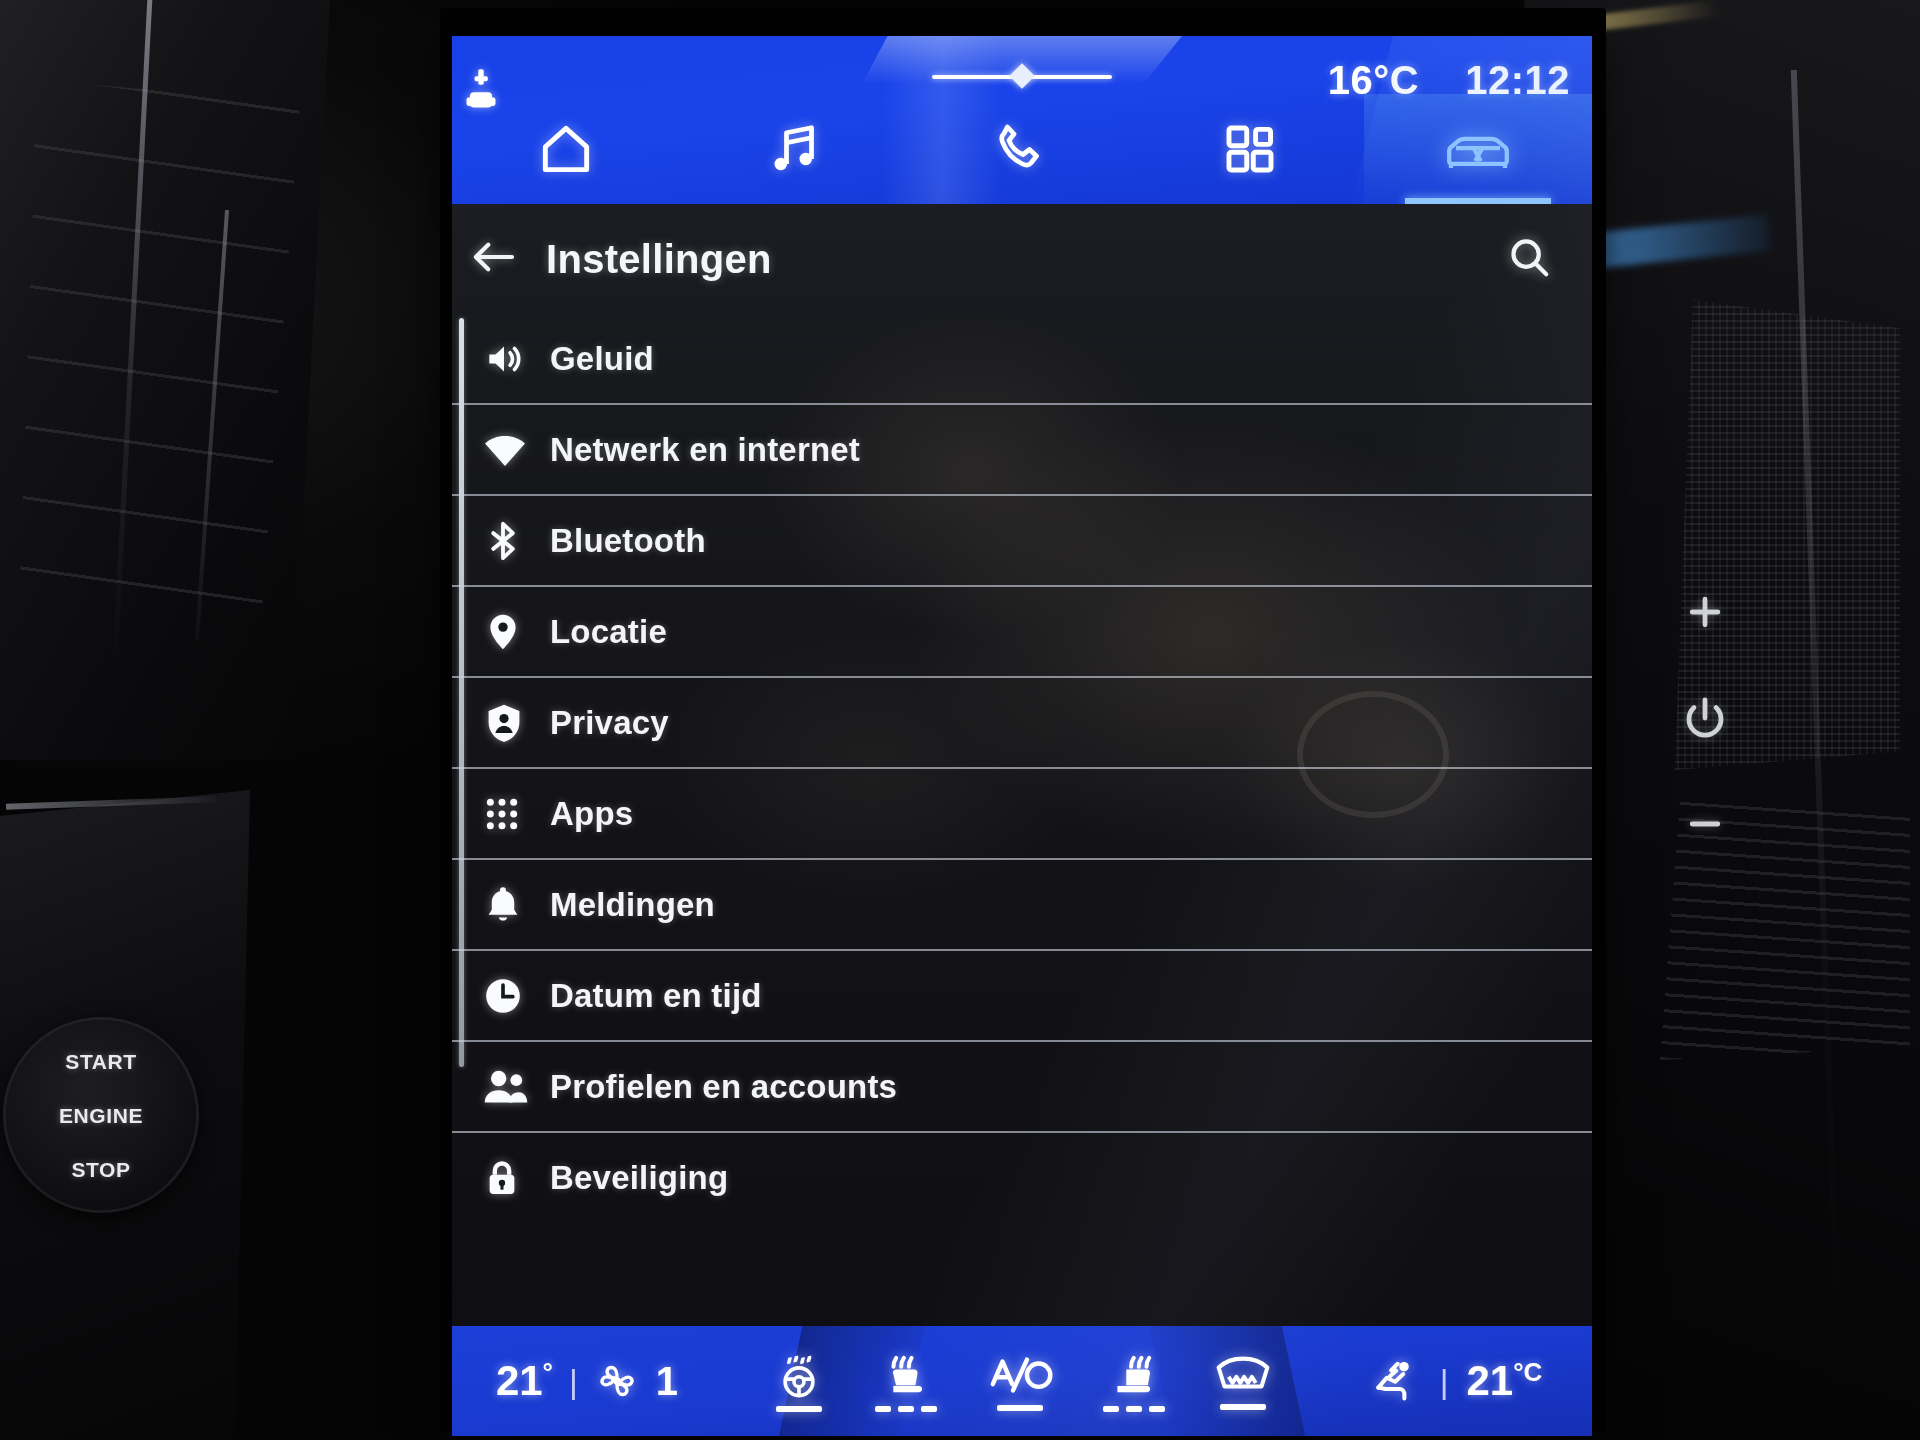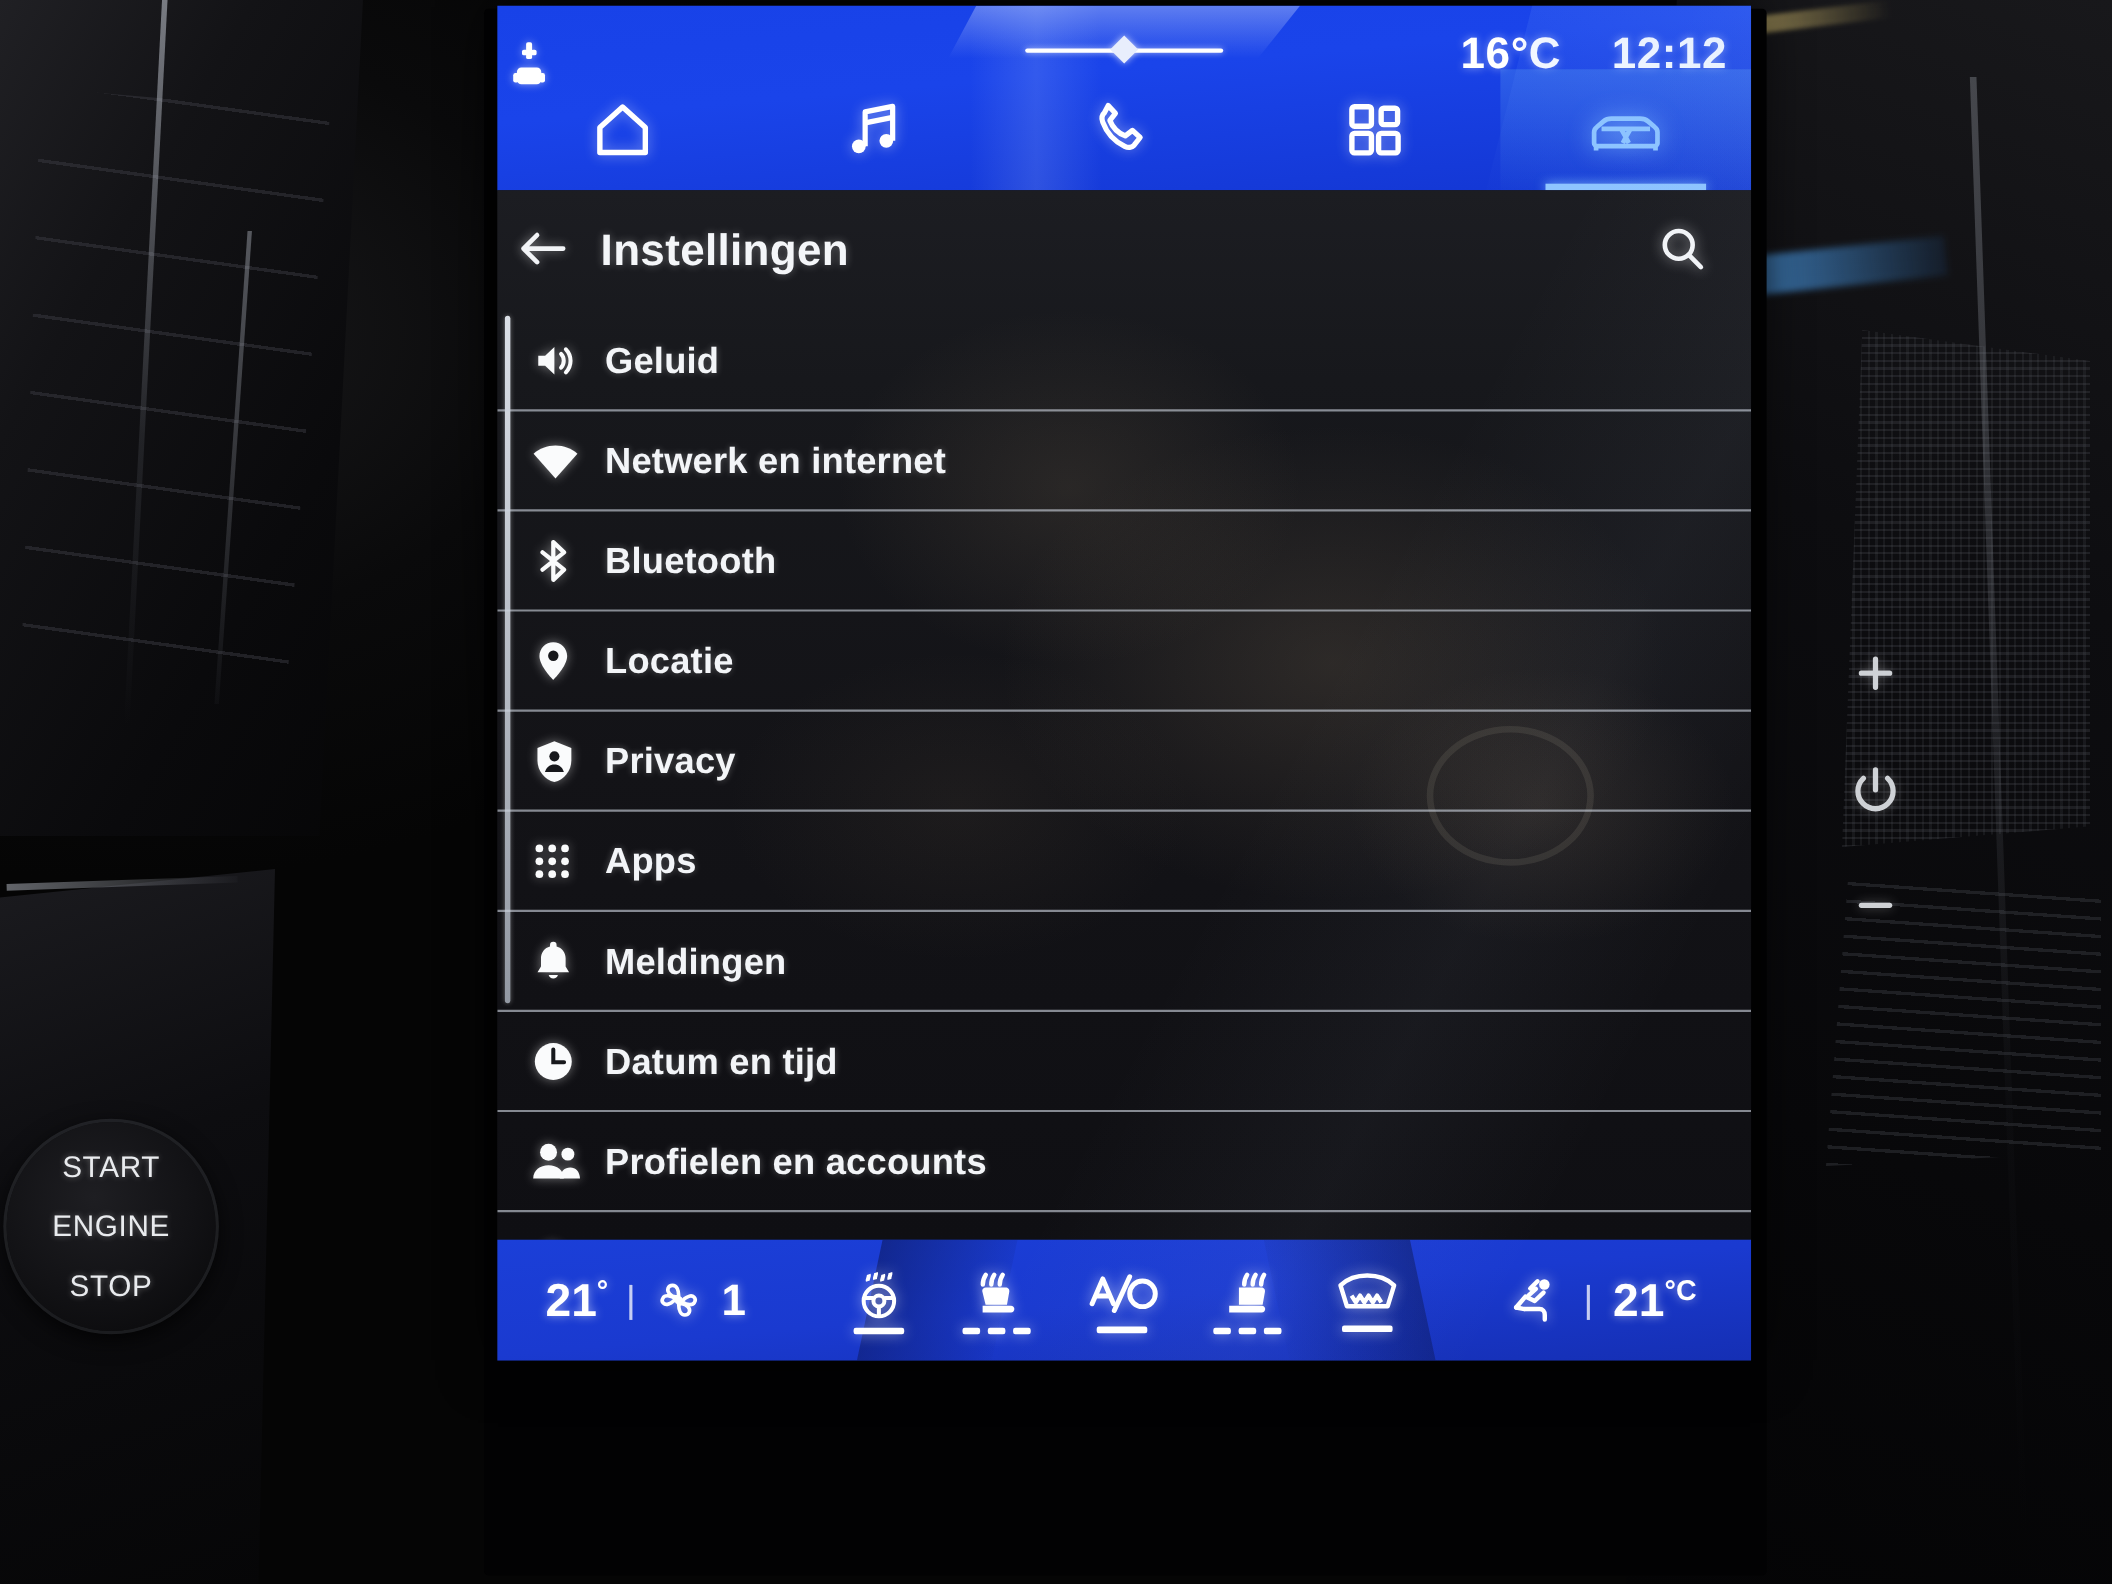--- a/index.html
+++ b/index.html
@@ -32,21 +32,21 @@
     background:linear-gradient(160deg,#1b1b1f 0%,#0d0d10 40%,#060607 100%);
     clip-path:polygon(0 4%,100% 0,94% 100%,0 100%);}
   .left-console-edge{position:absolute;left:6px;top:800px;width:210px;height:6px;
     background:linear-gradient(90deg,rgba(190,195,205,.5),rgba(60,62,70,.1));transform:rotate(-2deg);}
 
   
   .start-btn{position:absolute;left:6px;top:1020px;width:190px;height:190px;border-radius:50%;
     background:radial-gradient(circle at 42% 36%,#1e1e22 0%,#121215 55%,#070708 100%);
     box-shadow:0 0 0 3px rgba(90,92,100,.28),0 6px 22px rgba(0,0,0,.9);
     display:flex;align-items:center;justify-content:center;}
-  .start-btn span{display:block;color:#e9ebee;font-size:27px;font-weight:normal;
+  .start-btn span{display:block;color:#e9ebee;font-size:21px;font-weight:bold;
     line-height:27px;text-align:center;letter-spacing:.6px;text-shadow:0 0 6px rgba(255,255,255,.35);}
 
   
   .right-dash{position:absolute;right:0;top:0;width:460px;height:1440px;
     background:linear-gradient(200deg,#18181b 0%,#0d0d10 35%,#08080a 70%,#040405 100%);
     clip-path:polygon(14% 0,100% 0,100% 100%,4% 100%);}
   .right-mesh{position:absolute;right:20px;top:300px;width:230px;height:470px;
     background:repeating-linear-gradient(0deg,rgba(85,88,96,.30) 0 2px,rgba(0,0,0,0) 2px 7px),
                repeating-linear-gradient(90deg,rgba(85,88,96,.22) 0 2px,rgba(0,0,0,0) 2px 7px);
     clip-path:polygon(10% 0,100% 6%,100% 96%,2% 100%);opacity:.85;}
@@ -62,21 +62,21 @@
   .right-chrome{position:absolute;right:100px;top:70px;width:6px;height:1330px;
     background:linear-gradient(180deg,rgba(160,165,175,.35),rgba(40,42,48,.1) 70%,rgba(0,0,0,0));
     transform:skewX(2deg);}
 
   
   .hw-col{position:absolute;left:1660px;top:590px;width:90px;height:260px;
     display:flex;flex-direction:column;align-items:center;justify-content:space-between;}
   .hw-key{color:#dfe2e6;opacity:.92;filter:drop-shadow(0 0 5px rgba(255,255,255,.32));}
 
   
-  .screen{position:absolute;left:452px;top:5px;width:1140px;height:1232px;
+  .screen{position:absolute;left:452px;top:36px;width:1140px;height:1400px;
     background:#08080a;overflow:hidden;
     box-shadow:0 0 50px rgba(0,0,0,.95);}
   .bezel{position:absolute;left:440px;top:8px;width:1166px;height:1424px;
     background:#020203;border-radius:4px;}
 
   
   .topbar{position:absolute;left:0;top:0;width:100%;height:168px;
     background:linear-gradient(175deg,#1842e8 0%,#1a44ea 40%,#1336d2 100%);
     overflow:hidden;}
   .topbar::after{content:"";position:absolute;right:-40px;top:-20px;width:260px;height:240px;

